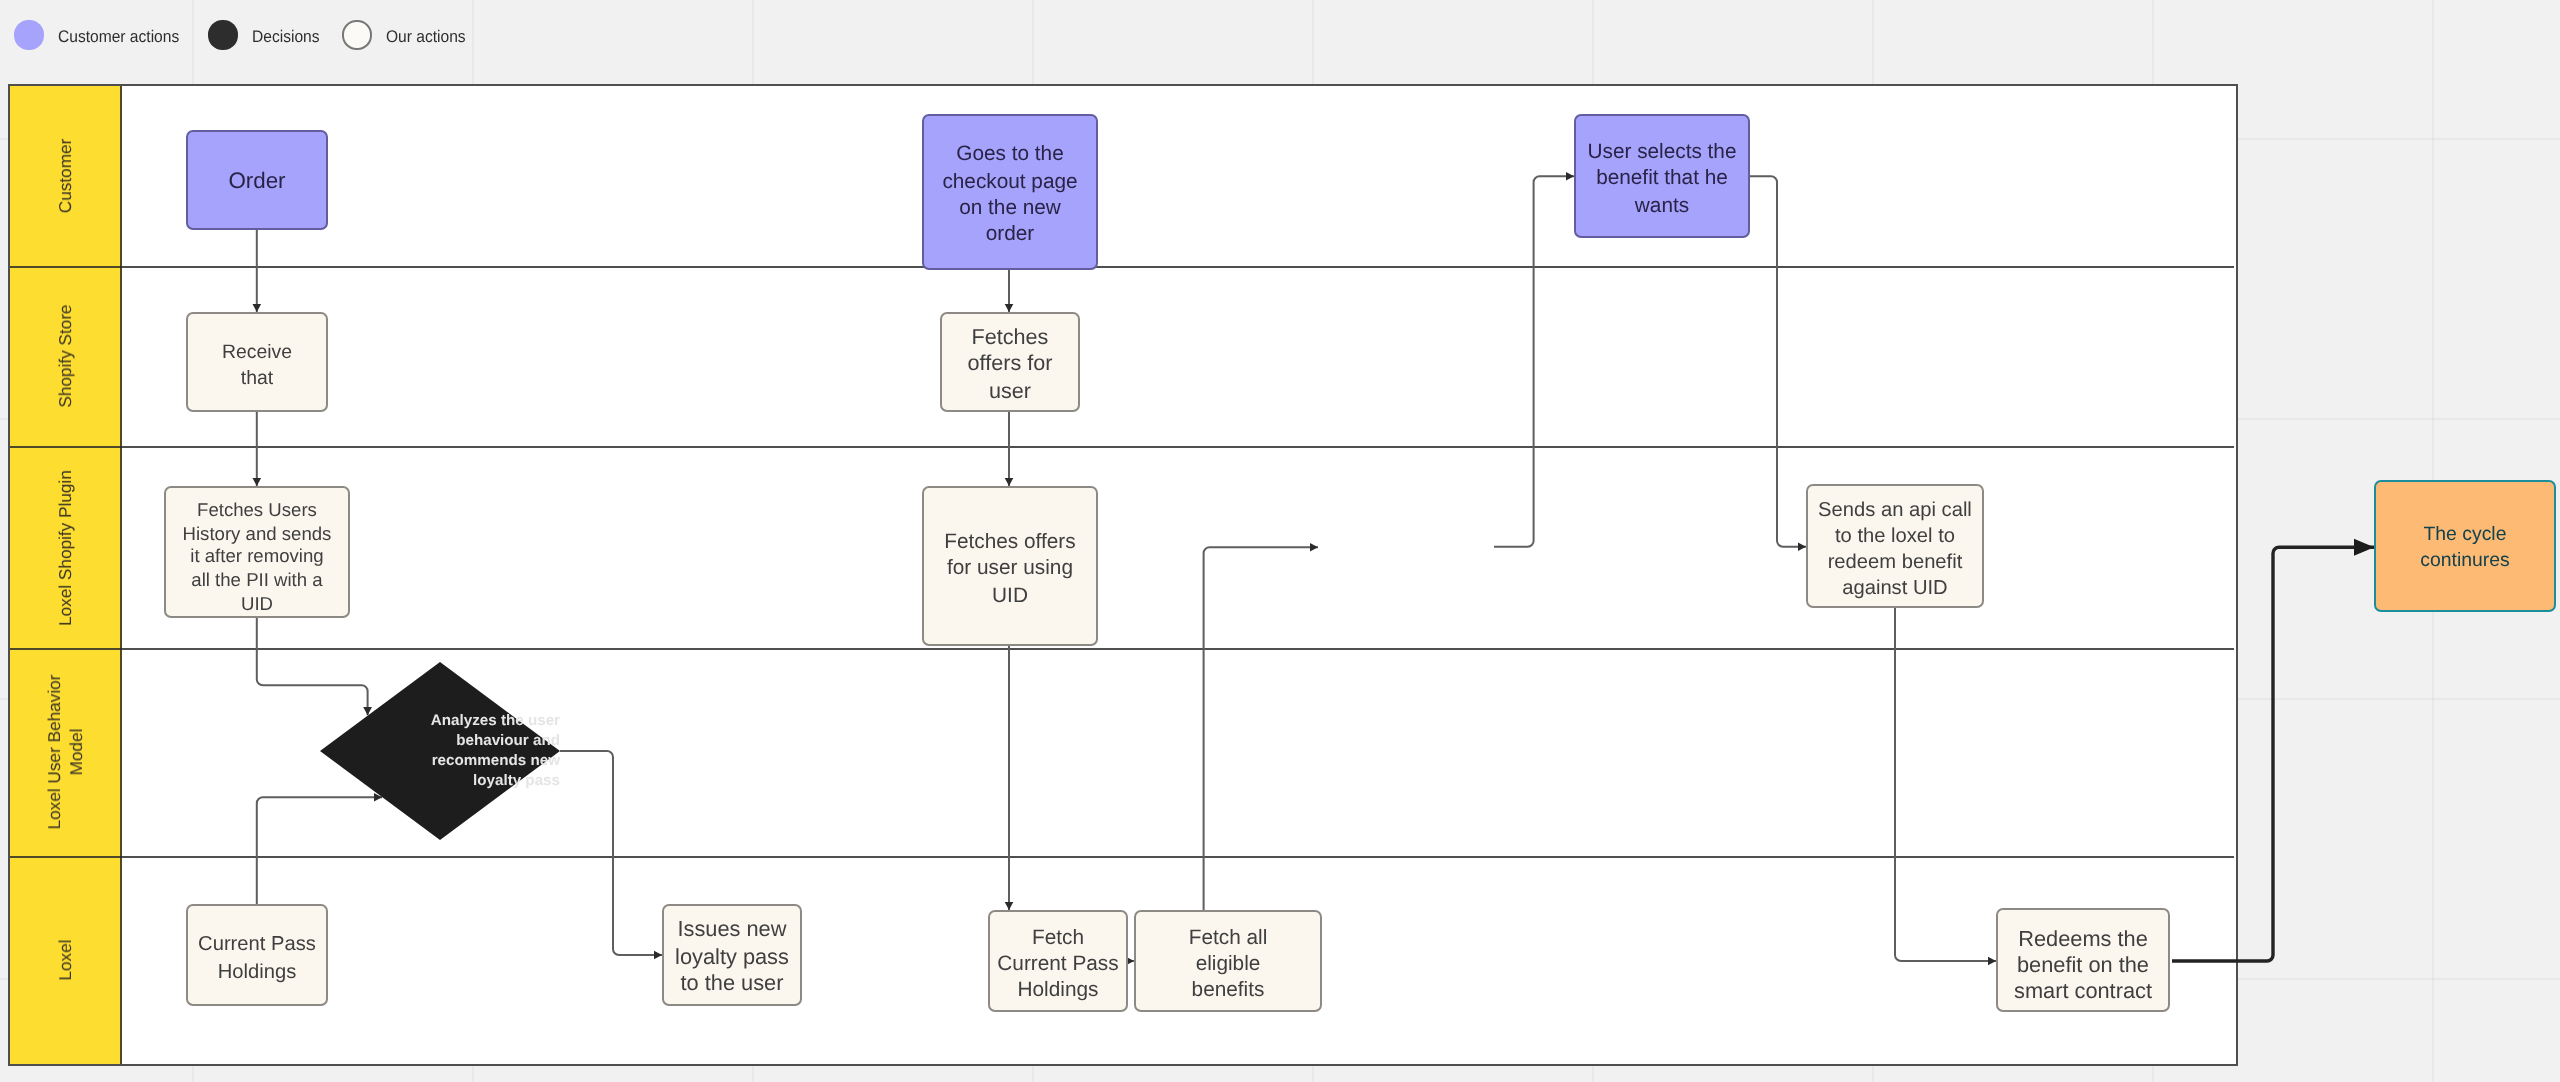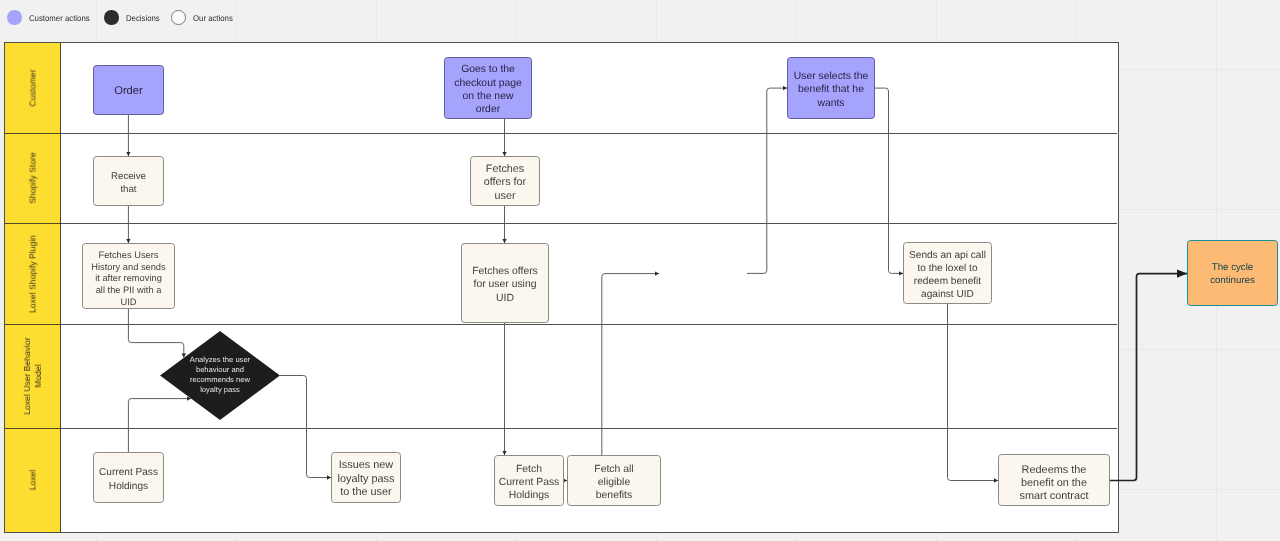--- a/index.html
+++ b/index.html
@@ -40,21 +40,21 @@
         border-radius:3.5px;font-size:10.4px;line-height:13.3px;z-index:6;}
   .node span{display:block;white-space:pre;position:relative;top:2px;transform:translateZ(0);}
   .node.beige{background:#fbf6ee;border:1.15px solid #8d8a85;color:#3f3f3f;}
   .node.purple{background:#a5a3fb;border:1.15px solid #635c9e;color:#2a2348;font-size:10.4px;}
   .node.teal{background:#fdba74;border:1.4px solid #1a8e9b;color:#14424c;}
 
   .diamond{position:absolute;z-index:6;}
   .diamond svg{display:block;}
   .diamond-label{position:absolute;left:0;top:50%;width:100%;
                  transform:translateY(-50%) translateZ(0);color:#e5e5e5;font-size:7.6px;
-                 line-height:10.3px;text-align:center;white-space:pre;}
+                 line-height:10.3px;text-align:right;white-space:pre;font-weight:bold;}
 
   svg#edges{position:absolute;left:0;top:0;width:1280px;height:541px;z-index:5;}
   .edge{fill:none;stroke:#5e5e5e;stroke-width:1;}
   .edge-thick{fill:none;stroke:#232323;stroke-width:1.7;}
 </style>
 </head>
 <body>
 
 <div id="canvas">
   <div id="grid"></div>
@@ -122,21 +122,21 @@
       <path class="edge" d="M128.4,309 L128.4,339.6 A3,3 0 0 0 131.4,342.6 L180.8,342.6 A3,3 0 0 1 183.8,345.6 L183.8,357.6" marker-end="url(#ah)"></path>
       <path class="edge" d="M128.4,452 L128.4,401.6 A3,3 0 0 1 131.4,398.6 L191,398.6" marker-end="url(#ah)"></path>
       <path class="edge" d="M280,375.5 L303.5,375.5 A3,3 0 0 1 306.5,378.5 L306.5,474.5 A3,3 0 0 0 309.5,477.5 L331,477.5" marker-end="url(#ah)"></path>
       <path class="edge-thick" d="M1086,480.5 L1133.5,480.5 A3,3 0 0 0 1136.5,477.5 L1136.5,276.6 A3,3 0 0 1 1139.5,273.6 L1187,273.6" marker-end="url(#aht)"></path>
     </g>
   </svg>
 
   <div class="node purple" style="left:93px;top:65px;width:71px;height:50px;font-size:11.2px">
       <span>Order</span>
     </div>
-  <div class="node purple" style="left:444px;top:57px;width:88px;height:62px">
+  <div class="node purple" style="left:461px;top:57px;width:88px;height:78px">
       <span>Goes to the
 checkout page
 on the new
 order</span>
     </div>
   <div class="node purple" style="left:787px;top:57px;width:88px;height:62px">
       <span>User selects the
 benefit that he
 wants</span>
     </div>
@@ -192,21 +192,21 @@
   <div class="node beige" style="left:494px;top:455px;width:70px;height:51px">
       <span>Fetch
 Current Pass
 Holdings</span>
     </div>
   <div class="node beige" style="left:567px;top:455px;width:94px;height:51px">
       <span>Fetch all
 eligible
 benefits</span>
     </div>
-  <div class="node beige" style="left:998px;top:454px;width:112px;height:52px;font-size:10.9px">
+  <div class="node beige" style="left:998px;top:454px;width:87px;height:52px;font-size:10.9px">
       <span style="top:3.5px">Redeems the
 benefit on the
 smart contract</span>
     </div>
 
   <div class="node teal" style="left:1187px;top:240px;width:91px;height:66px;font-size:9.7px;line-height:12.6px">
       <span>The cycle
 continures</span>
     </div>
 </div>

